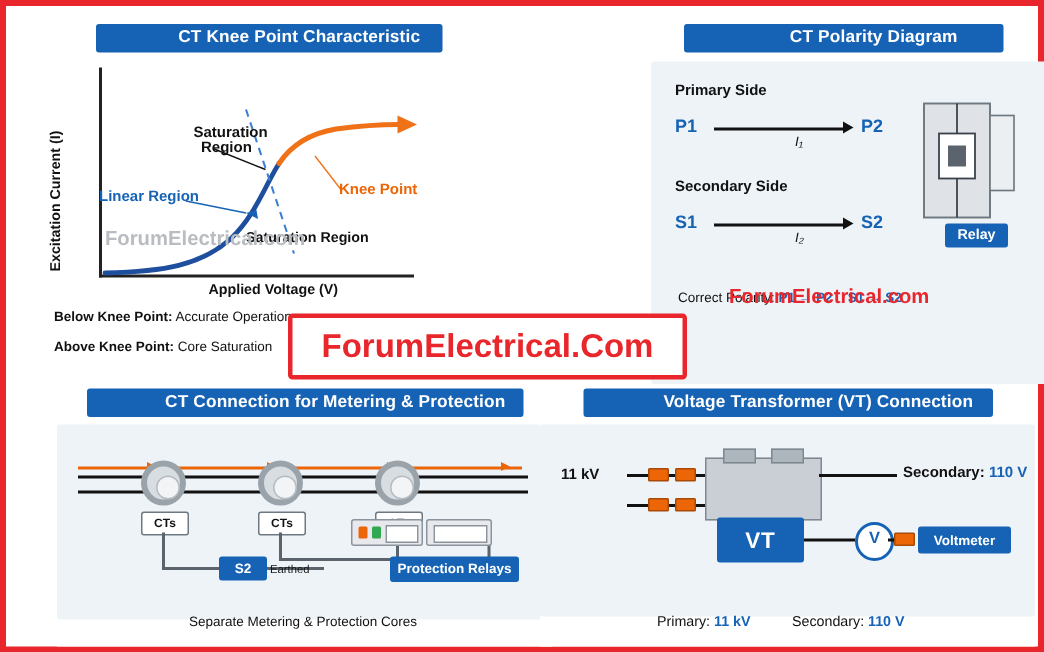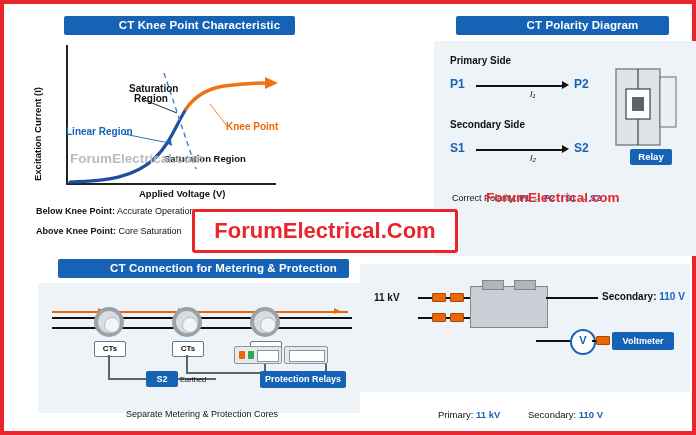--- a/index.html
+++ b/index.html
@@ -273,20 +273,21 @@
         <div style="position:absolute;left:4px;top:3px;width:34px;height:10px;background:#ffffff;border:1px solid #8b949c;"></div>
       </div>
 
       <div class="bluebox" style="left:222px;top:88px;width:86px;height:17px;line-height:17px;">Protection Relays</div>
     </div>
 
     <div class="caption" style="left:88px;top:150px;">Separate Metering &amp; Protection Cores</div>
   </div>
 
   <div class="panel" id="p4">
+    <div class="panel-title bg-blue">Voltage Transformer (VT) Connection</div>
 
     <div class="body">
       <div class="blk" style="left:14px;top:28px;">11 kV</div>
 
       <div class="busline" style="left:58px;top:33px;width:52px;"></div>
       <div class="busline" style="left:58px;top:53px;width:52px;"></div>
       <div class="fusebox" style="left:72px;top:29px;"></div>
       <div class="fusebox" style="left:90px;top:29px;"></div>
       <div class="fusebox" style="left:72px;top:49px;"></div>
       <div class="fusebox" style="left:90px;top:49px;"></div>
@@ -294,20 +295,21 @@
       <div class="greybox" style="left:110px;top:22px;width:76px;height:40px;background:#c9cfd5;"></div>
       <div class="greybox" style="left:122px;top:16px;width:20px;height:8px;background:#aeb6bd;"></div>
       <div class="greybox" style="left:154px;top:16px;width:20px;height:8px;background:#aeb6bd;"></div>
 
       <div class="busline" style="left:186px;top:33px;width:52px;"></div>
       <div class="blk" style="left:242px;top:27px;">
         <span>Secondary:</span>
         <span class="blu">110 V</span>
       </div>
 
+      <div class="vtbox" style="left:118px;top:62px;width:58px;height:30px;">VT</div>
 
       <div class="busline" style="left:176px;top:76px;width:34px;"></div>
       <div class="vmeter" style="left:210px;top:65px;">V</div>
       <div class="busline" style="left:232px;top:76px;width:16px;"></div>
       <div class="fusebox" style="left:236px;top:72px;"></div>
       <div class="voltmeterbox" style="left:252px;top:68px;width:62px;height:18px;line-height:18px;">Voltmeter</div>
     </div>
 
     <div class="foot" style="left:78px;top:150px;">
       <span>Primary:</span>

